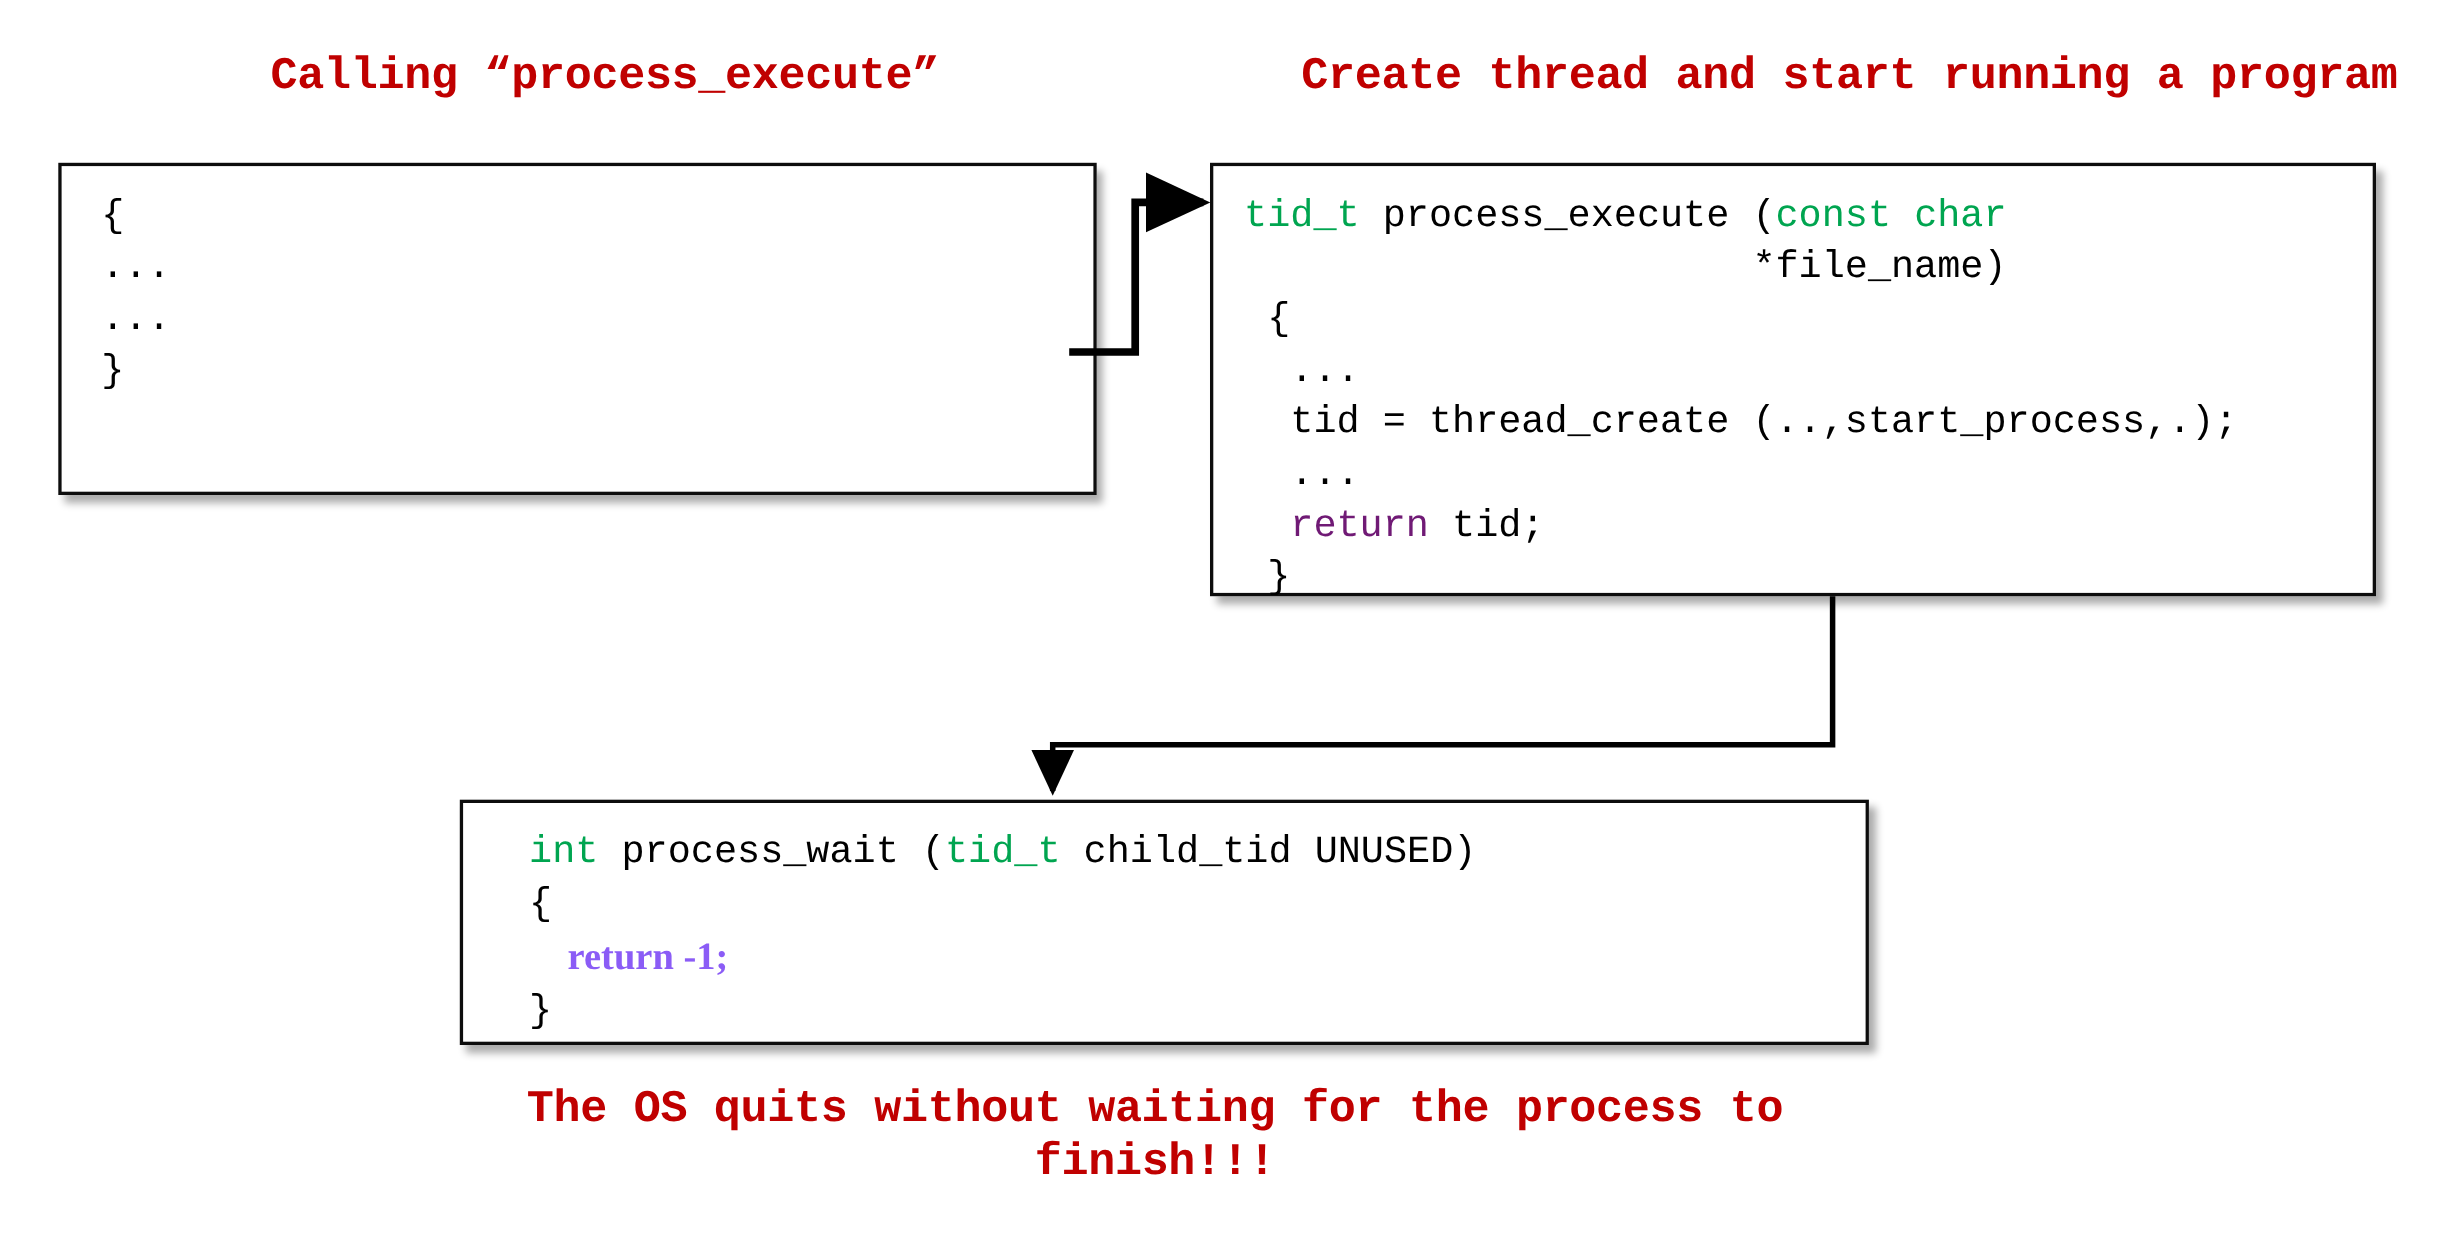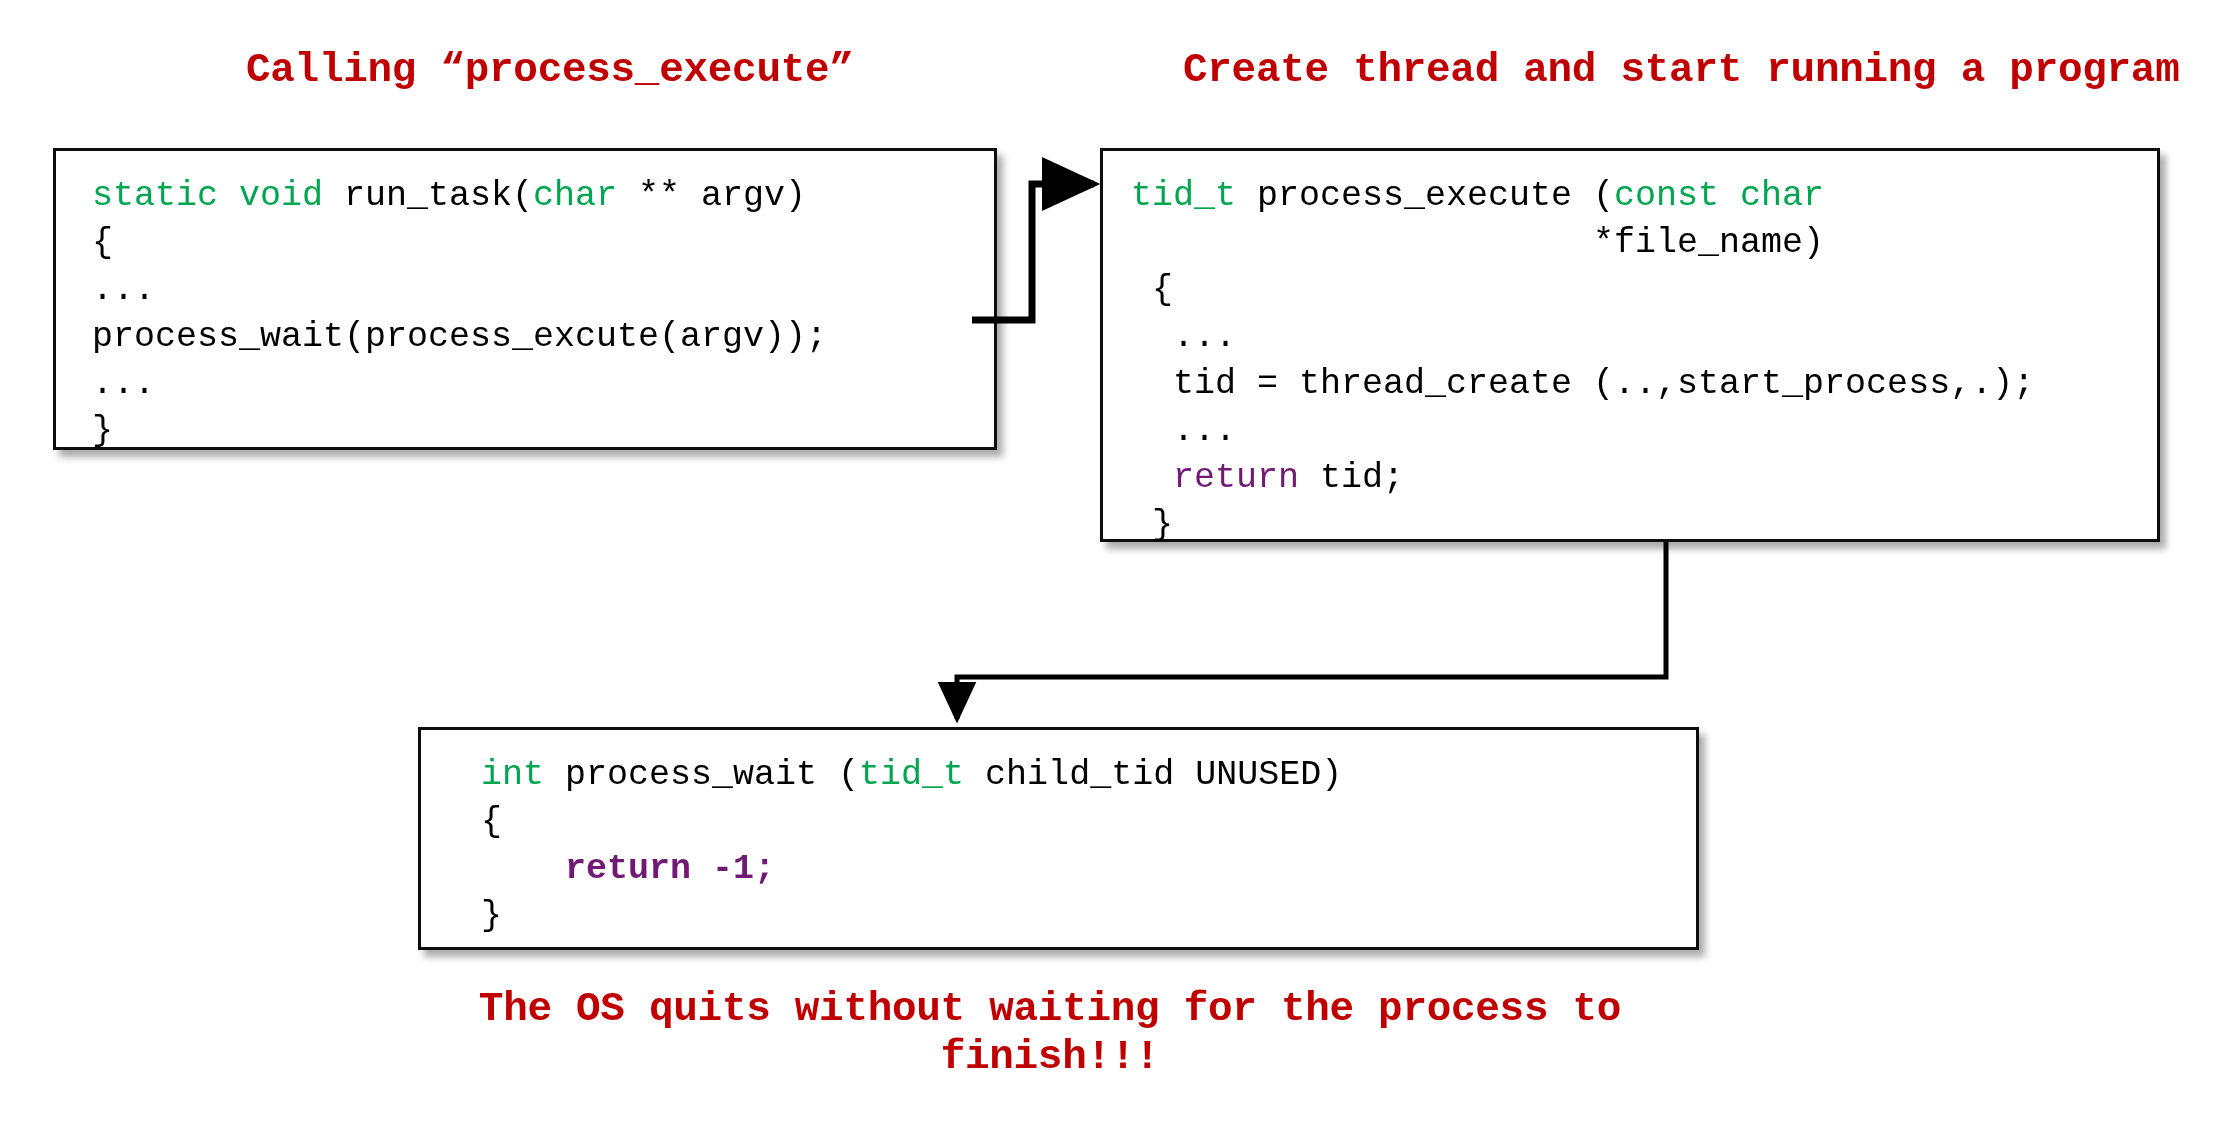--- a/index.html
+++ b/index.html
@@ -51,21 +51,21 @@
   .code-body {
     font-family: "Liberation Mono", "DejaVu Sans Mono", monospace;
     font-size: 35px;
     line-height: 47px;
     color: #000000;
     white-space: pre;
     letter-spacing: 0px;
   }
   .kw-green  { color: #00A550; }
   .kw-orange { color: #701a75; }
-  .kw-red    { color: #701a75; font-weight: bold; }
+  .kw-red    { color: #8b5cf6; font-weight: bold; font-family: Liberation Serif, serif; }
 
   #box-run-task {
     left: 53px;  top: 148px;
     width: 944px; height: 302px;
   }
   #box-run-task .code-body { padding: 22px 0 0 36px; }
 
   #box-process-execute {
     left: 1100px; top: 148px;
     width: 1060px; height: 394px;
@@ -92,21 +92,21 @@
 
 <div id="stage">
 
   <div class="caption" id="caption-left">Calling “process_execute”</div>
 
   <div class="caption" id="caption-right">Create thread and start running a program</div>
 
   <div class="caption" id="caption-bottom">The OS quits without waiting for the process to finish!!!</div>
 
   <div class="code-box" id="box-run-task">
-    <div class="code-body"><div><span class="kw-green">static void </span><span>run_task(</span><span class="kw-green">char</span><span> ** argv)</span></div><div><span>{</span></div><div><span>...</span></div><div><span>process_wait(process_excute(argv));</span></div><div><span>...</span></div><div><span>}</span></div></div>
+    <div class="code-body"><div><span>{</span></div><div><span>...</span></div><div><span>...</span></div><div><span>}</span></div></div>
   </div>
 
   <div class="code-box" id="box-process-execute">
     <div class="code-body"><div><span class="kw-green">tid_t </span><span>process_execute (</span><span class="kw-green">const char</span></div><div><span>                      *file_name)</span></div><div><span> {</span></div><div><span>  ...</span></div><div><span>  tid = thread_create (..,start_process,.);</span></div><div><span>  ...</span></div><div><span class="kw-orange">  return</span><span> tid;</span></div><div><span> }</span></div></div>
   </div>
 
   <div class="code-box" id="box-process-wait">
     <div class="code-body"><div><span class="kw-green">int </span><span>process_wait (</span><span class="kw-green">tid_t</span><span> child_tid UNUSED)</span></div><div><span>{</span></div><div><span class="kw-red">    return -1;</span></div><div><span>}</span></div></div>
   </div>
 

